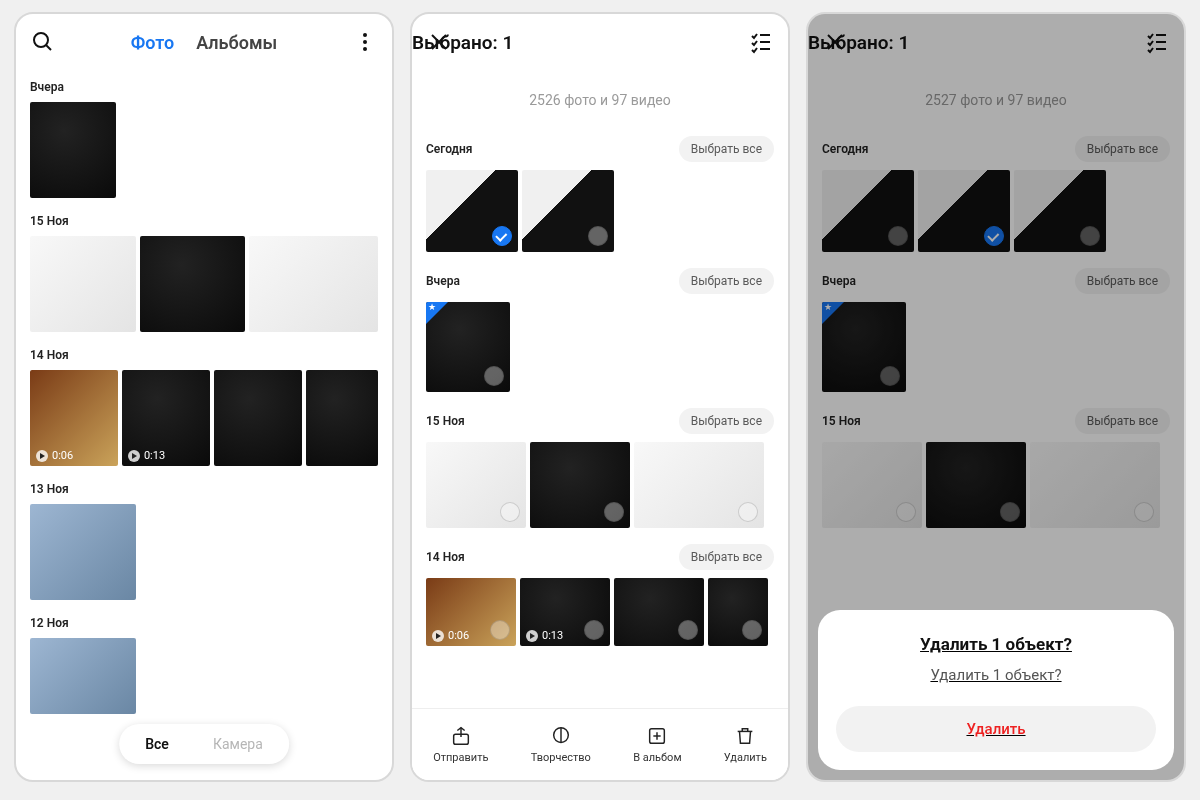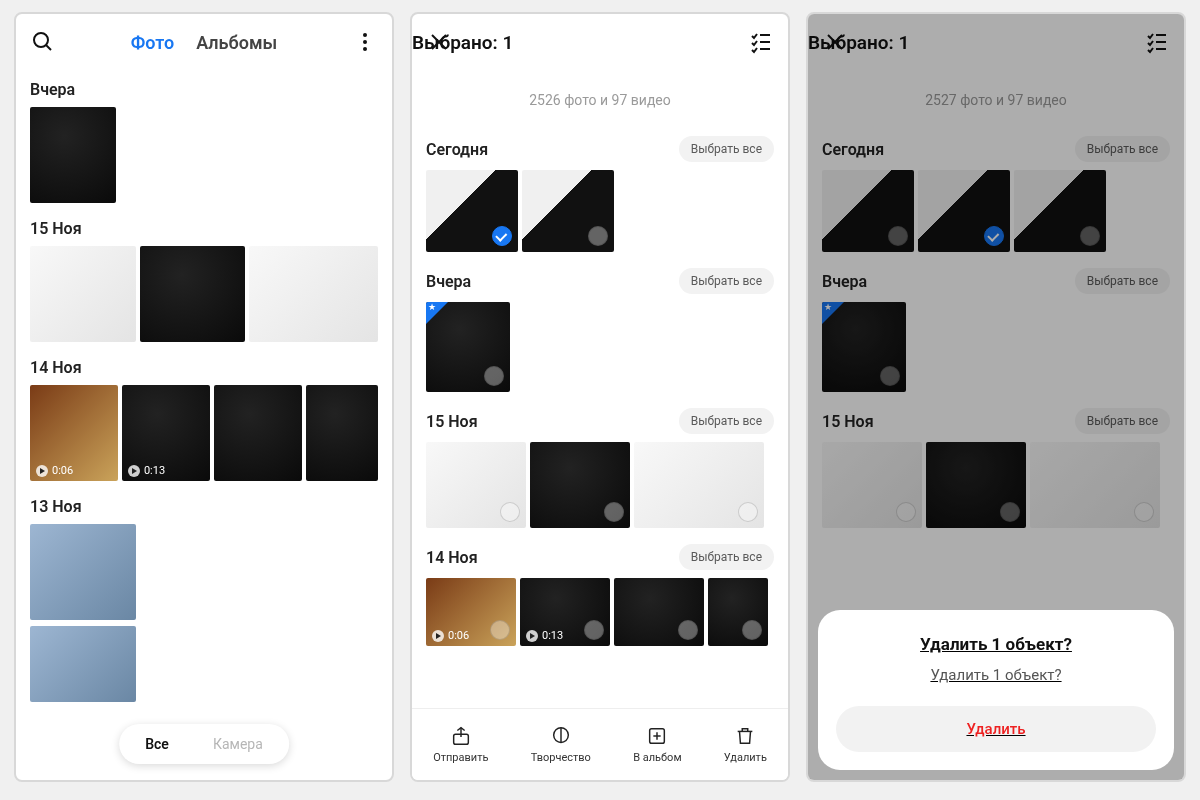--- a/index.html
+++ b/index.html
@@ -10,21 +10,21 @@
     justify-content: center;
     align-items: flex-start;
     padding: 12px;
     gap: 16px;
   }
   .phone {
     width: 380px;
     height: 770px;
     background: #fff;
     border: 2px solid #d8d8d8;
-    border-radius: 8px;
+    border-radius: 19px;
     overflow: hidden;
     position: relative;
     display: flex;
     flex-direction: column;
   }
   .phone-dim { background:#fff; }
   .scrim {
     position:absolute; inset:0;
     background: rgba(0,0,0,0.32);
     z-index:5;
@@ -69,21 +69,21 @@
     font-size:14px;
     padding:22px 0 18px;
   }
 
   .section-row {
     display:flex;
     align-items:center;
     justify-content:space-between;
     padding:10px 14px 8px;
   }
-  .section-title { font-size:16px; font-weight:600; color:#222; }
+  .section-title { font-size:12px; font-weight:600; color:#222; }
   .select-all {
     background:#f2f2f2;
     border-radius:16px;
     font-size:12px;
     color:#5a5a5a;
     padding:6px 12px;
     cursor:pointer;
   }
 
   .grid-row {
@@ -251,20 +251,23 @@
       <div class="thumb thumb-dark" style="width:74px;height:96px;"></div>
     </div>
 
     <div class="section-row">
         <div class="section-title">13 Ноя</div>
       </div>
     <div class="grid-row">
       <div class="thumb thumb-blue" style="width:106px;height:96px;"></div>
     </div>
 
+    <div class="section-row">
+        <div class="section-title">12 Ноя</div>
+      </div>
     <div class="grid-row">
       <div class="thumb thumb-blue" style="width:106px;height:76px;"></div>
     </div>
 
     <div class="filter-pill">
       <span class="on">Все</span>
       <span class="off">Камера</span>
     </div>
   </div>
 </div>

